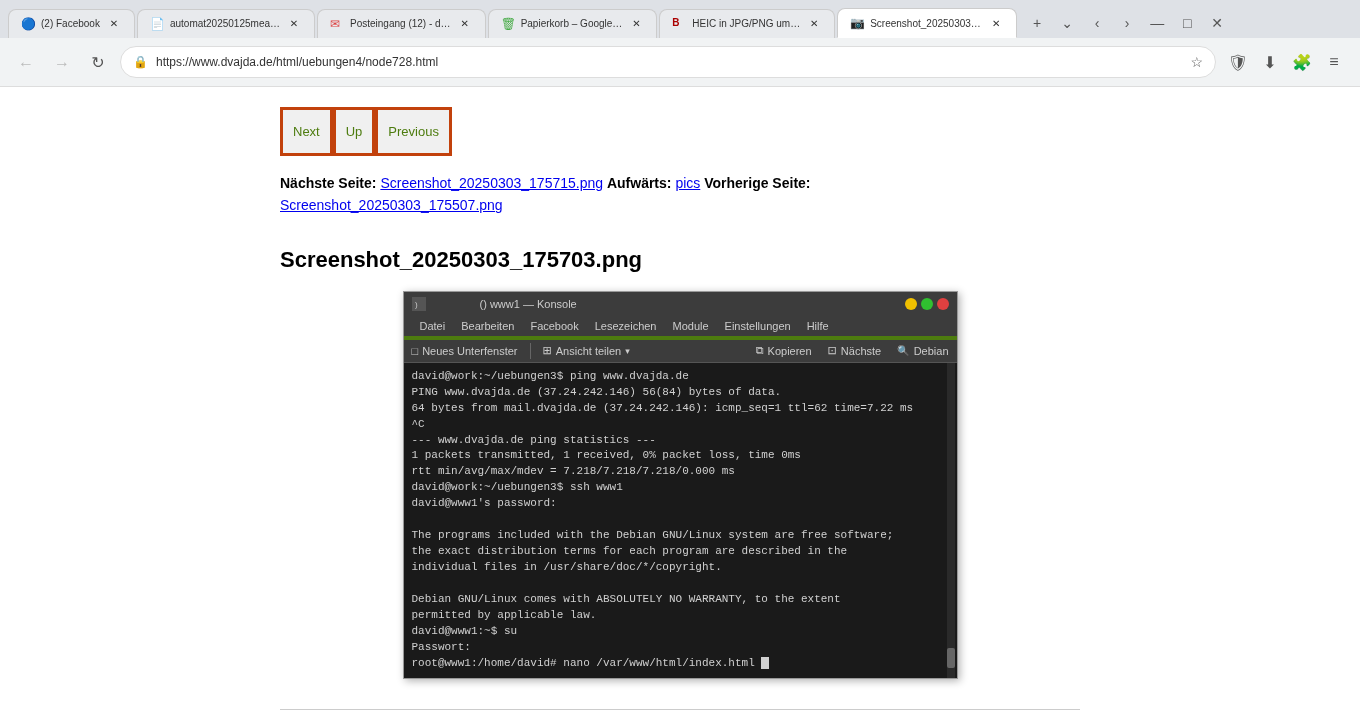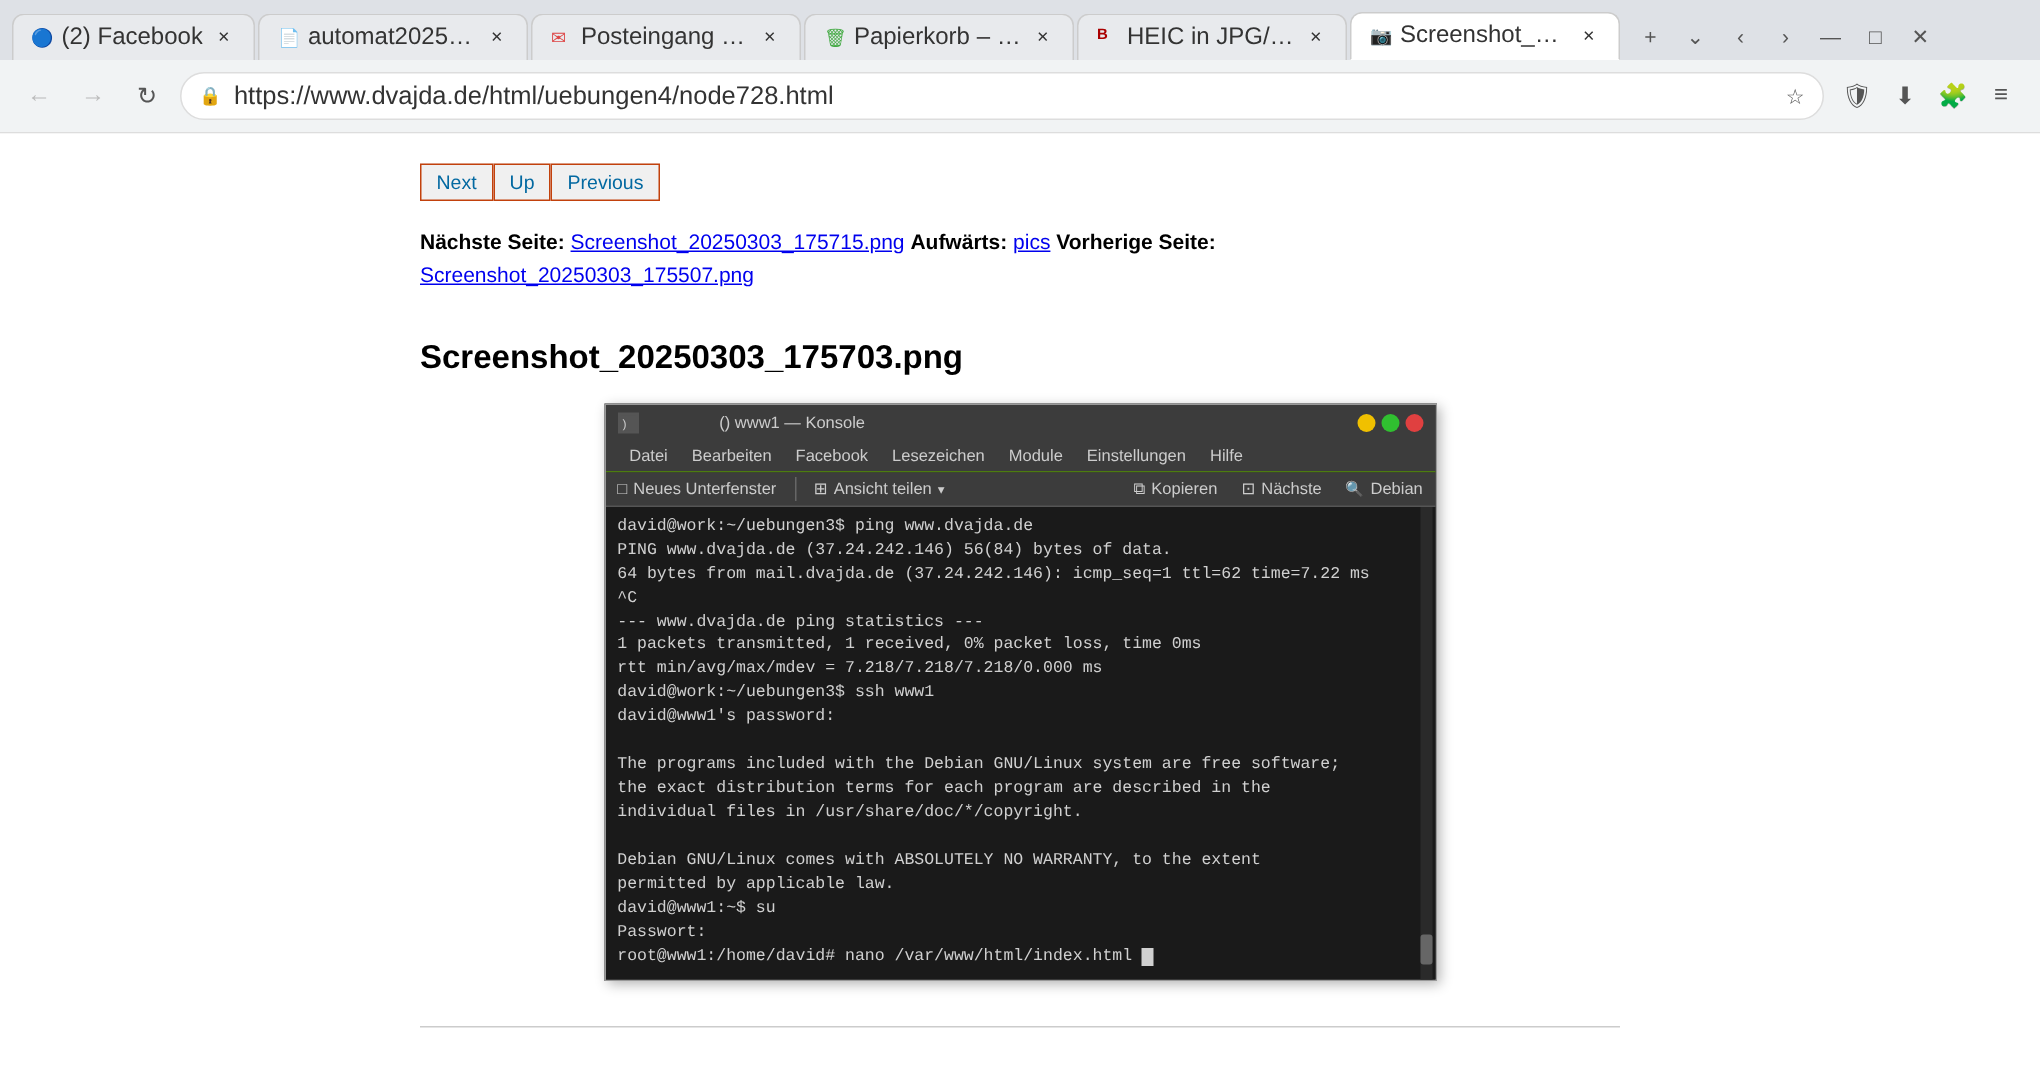--- a/index.html
+++ b/index.html
@@ -42,21 +42,21 @@
     .tab-favicon {
       width: 14px;
       height: 14px;
       flex-shrink: 0;
     }
     .tab-title {
       overflow: hidden;
       text-overflow: ellipsis;
       white-space: nowrap;
       flex: 1;
-      font-size: 16px;
+      font-size: 10px;
     }
     .tab-close {
       width: 16px;
       height: 16px;
       border-radius: 50%;
       display: flex;
       align-items: center;
       justify-content: center;
       font-size: 10px;
       flex-shrink: 0;
@@ -108,21 +108,21 @@
       display: flex;
       align-items: center;
       background: #fff;
       border-radius: 20px;
       padding: 6px 12px;
       border: 1px solid #ddd;
       gap: 8px;
       height: 32px;
     }
     .url-lock { font-size: 12px; color: #555; }
-    .url-text { font-size: 17px; color: #333; flex: 1; }
+    .url-text { font-size: 12px; color: #333; flex: 1; }
     .url-star { font-size: 14px; color: #555; cursor: pointer; }
 
     .toolbar-actions {
       display: flex;
       align-items: center;
       gap: 4px;
     }
     .toolbar-btn {
       width: 28px;
       height: 28px;
@@ -142,27 +142,27 @@
       min-height: 630px;
     }
 
     
     .nav-buttons {
       display: flex;
       gap: 0;
       margin-bottom: 16px;
     }
     .nav-page-btn {
-      padding: 4px 10px;
-      border: 1px solid #c2410c;
+      padding: 14px 10px;
+      border: 3px solid #c2410c;
       background: #f0f0f0;
       font-size: 13px;
       cursor: pointer;
       text-decoration: none;
-      color: #0369a1;
+      color: #4d7c0f;
     }
 
     
     .breadcrumb-nav {
       font-size: 14px;
       margin-bottom: 30px;
       line-height: 1.6;
     }
     .breadcrumb-nav a {
       color: #00e;
@@ -227,21 +227,21 @@
     }
     .terminal-btn-min { background: #f0c000; }
     .terminal-btn-max { background: #30c030; }
     .terminal-btn-close { background: #e04040; }
 
     .terminal-menubar {
       background: #3c3c3c;
       display: flex;
       align-items: center;
       padding: 2px 8px;
-      border-bottom: 1px solid #4d7c0f;
+      border-bottom: 4px solid #4d7c0f;
     }
     .terminal-menu-item {
       color: #ccc;
       font-size: 11px;
       padding: 2px 8px;
       cursor: pointer;
     }
 
     .terminal-toolbar {
       background: #3c3c3c;

